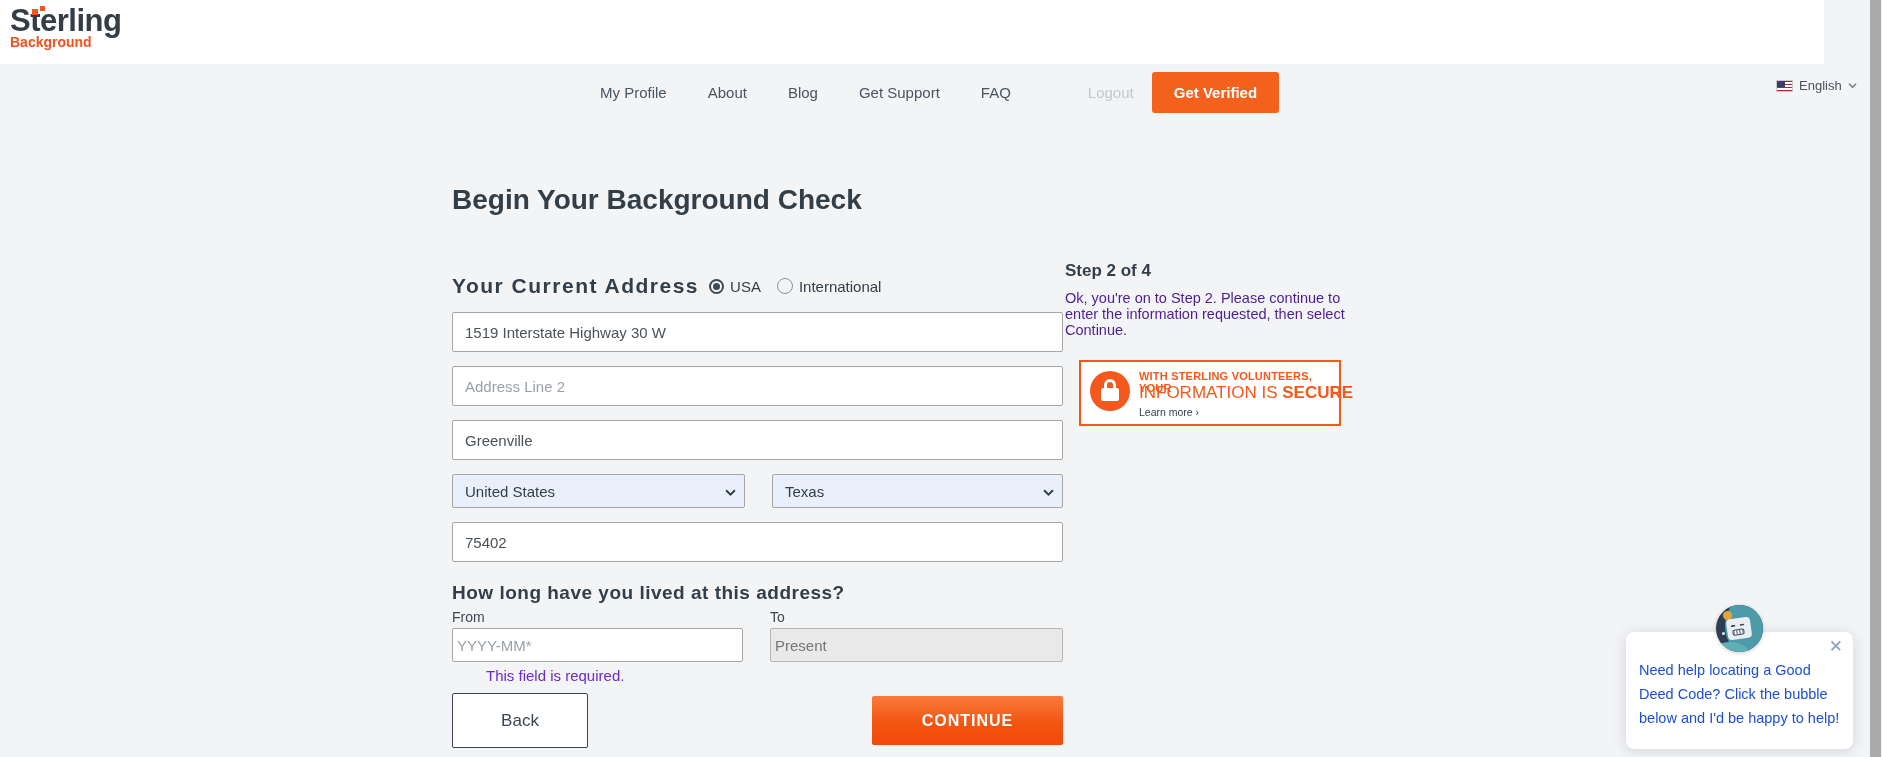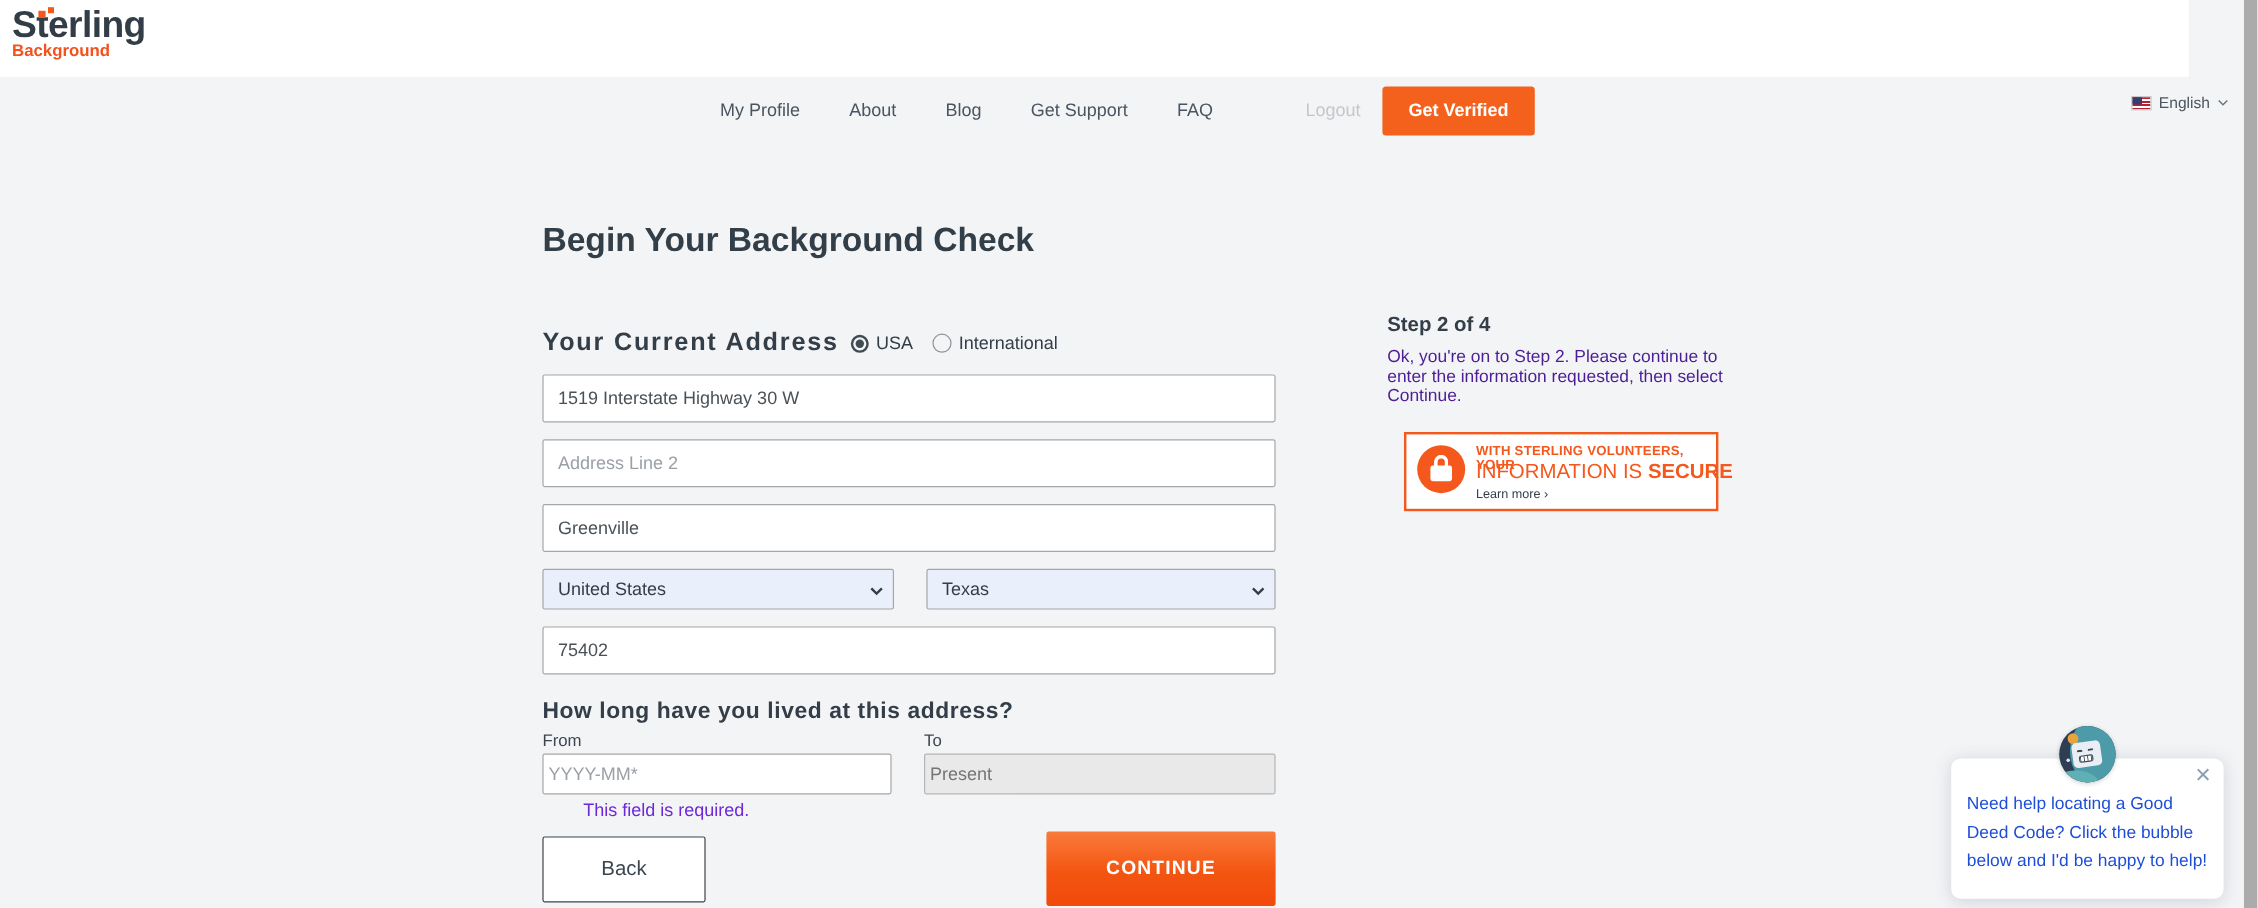--- a/index.html
+++ b/index.html
@@ -64,26 +64,26 @@
   .date-label { margin-top:5px; font-size:14px; color:#3c4650; }
   .date-input { height:34px; margin-top:3px; border:1px solid #a6a6a6; border-radius:2px; background:#ffffff;
                 font-family:inherit; font-size:15px; color:#4a5258; padding:0 4px; outline:none; width:100%; }
   .date-input::placeholder { color:#9aa0a6; opacity:1; }
   .date-input:disabled { background:#e9e9e9; color:#757575; border-color:#b5b5b5; }
   .error-text { margin-top:5px; font-size:15px; color:#6d28d9;margin-left:34px; }
 
   .btn-row { margin-top:9px; display:flex; justify-content:space-between; align-items:center; }
   .back-btn { width:136px; height:55px; background:#ffffff; border:1px solid #3c434c; border-radius:2px;
               font-family:inherit; font-size:17px; color:#3c4650; cursor:pointer; }
-  .continue-btn { width:191px; height:62px; border:none; border-radius:2px; cursor:pointer;
+  .continue-btn { width:191px; height:49px; border:none; border-radius:2px; cursor:pointer;
                   background:linear-gradient(to bottom, #fa7a3c 0%, #f35511 55%, #f2490a 100%);
                   color:#ffffff; font-family:inherit; font-size:16px; font-weight:700; letter-spacing:1px; }
 
   
-  .right-col { position:absolute; left:1156px; top:261px; width:310px; }
+  .right-col { position:absolute; left:1065px; top:261px; width:310px; }
   .step-title { font-size:17px; font-weight:700; color:#333e49; }
   .step-text { margin-top:9px; font-size:14.5px; line-height:16px; color:#4c1d95; width:300px; }
 
   .secure-box { margin-top:22px; margin-left:14px; width:262px; height:66px; background:#ffffff;
                 border:2px solid #f4581c; position:relative; }
   .lock-circle { position:absolute; left:9px; top:9px; width:40px; height:40px; border-radius:50%; background:#f4581c; }
   .lock-shackle { position:absolute; left:14px; top:8px; width:12px; height:11px; border:3px solid #ffffff; border-bottom:none; border-radius:7px 7px 0 0; }
   .lock-body { position:absolute; left:11px; top:17px; width:18px; height:13px; background:#ffffff; border-radius:2px; }
   .secure-line1 { position:absolute; left:58px; top:8px; font-size:11px; font-weight:700; color:#f4581c; letter-spacing:0.2px; }
   .secure-line2 { position:absolute; left:58px; top:21px; font-size:17px; color:#f4581c; font-weight:500; white-space:nowrap; }

